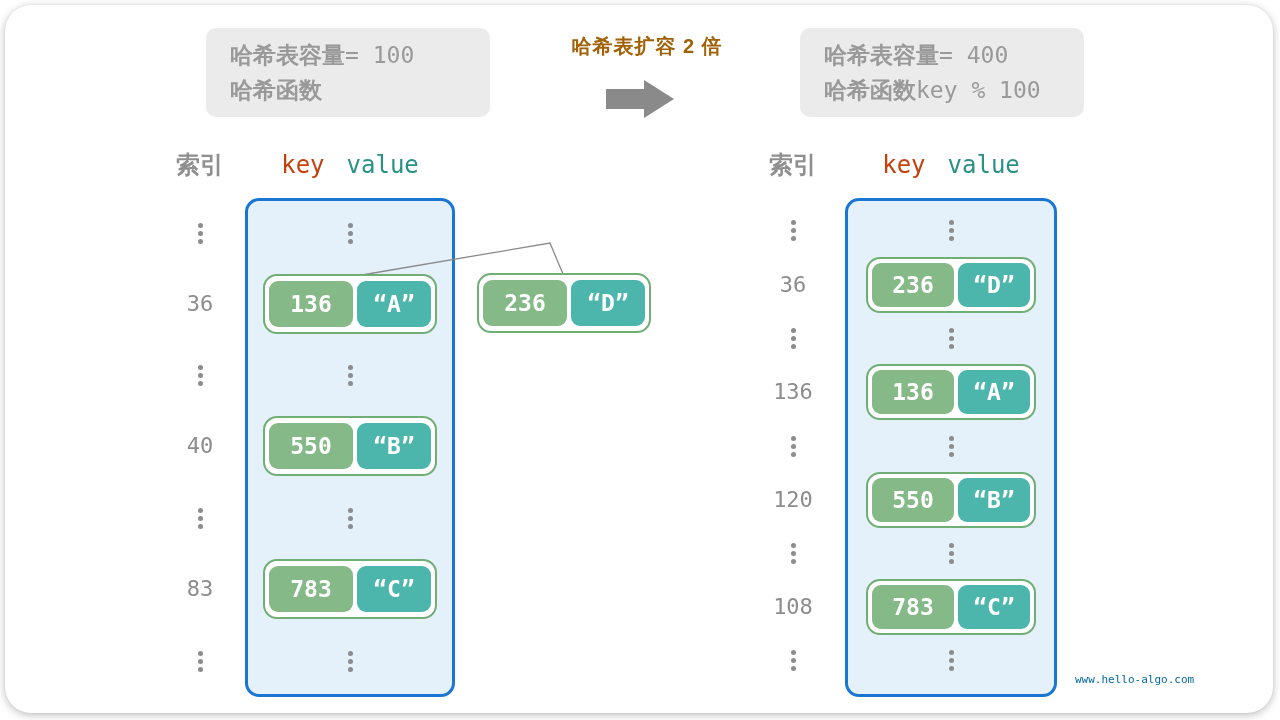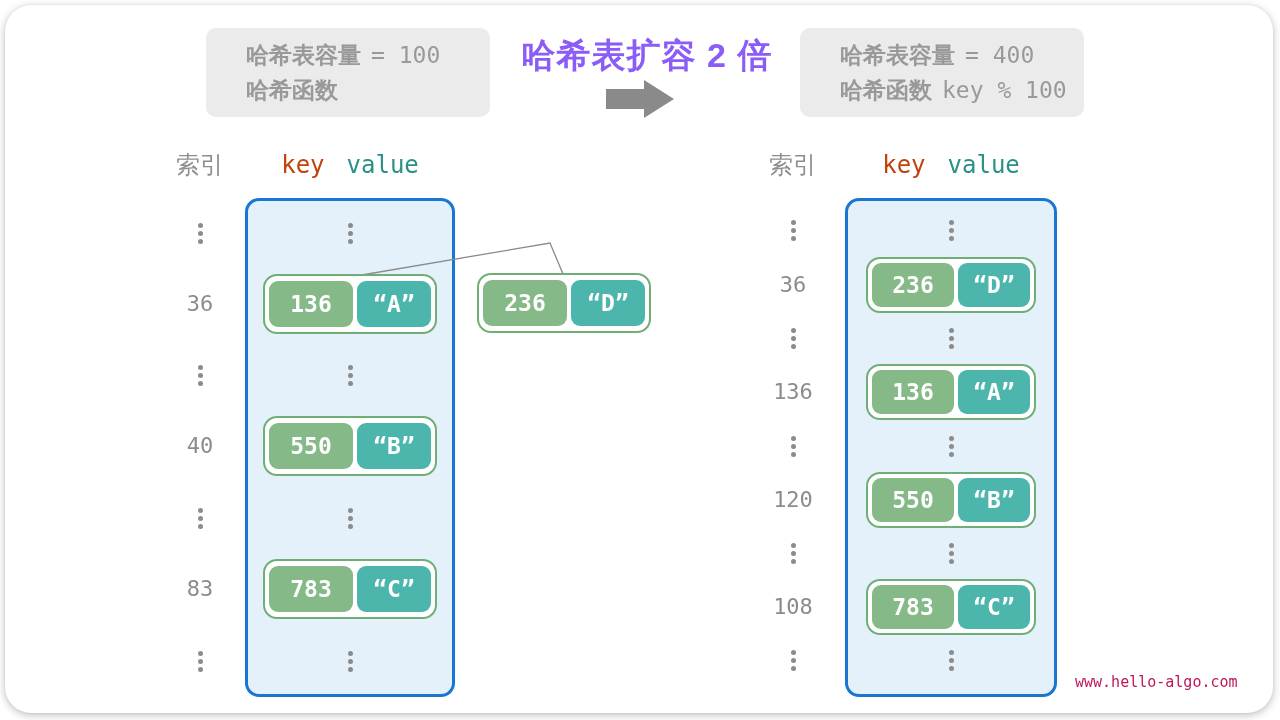--- a/index.html
+++ b/index.html
@@ -6,34 +6,34 @@
   #canvas{position:relative;width:1280px;height:720px;overflow:hidden;
           font-family:"Liberation Sans",sans-serif;}
   .card{position:absolute;left:5px;top:5px;width:1268px;height:708px;
         background:#ffffff;border-radius:26px;
         box-shadow:0 2px 9px rgba(0,0,0,0.26),0 0 2px rgba(0,0,0,0.08);}
   .abs{position:absolute;}
 
   
   .panel{position:absolute;background:#ebebeb;border-radius:10px;
          box-sizing:border-box;padding:10px 0 0 24px;color:#999999;}
-  .panel-line{height:35px;line-height:35px;font-size:23px;display:flex;gap:10px;white-space:nowrap;margin-left:16px;}
+  .panel-line{height:35px;line-height:35px;font-size:23px;display:flex;gap:0;white-space:nowrap;}
   .pl{font-weight:bold;font-family:"Liberation Sans",sans-serif;}
   .pv{font-family:"DejaVu Sans Mono",monospace;}
 
   
-  .expand-title{position:absolute;text-align:center;font-size:34px;font-weight:bold;
-                color:#8b5cf6;letter-spacing:1px;white-space:nowrap;}
+  .expand-title{position:absolute;text-align:center;font-size:20px;font-weight:bold;
+                color:#a16207;letter-spacing:1px;white-space:nowrap;}
   .arrow{position:absolute;display:flex;align-items:center;}
   .arrow-shaft{width:38px;height:20px;background:#8a8a8a;}
   .arrow-head{width:0;height:0;border-left:30px solid #8a8a8a;
               border-top:19px solid transparent;border-bottom:19px solid transparent;}
 
   
-  .idx-header{position:absolute;text-align:center;font-size:24px;color:#8f8f8f;height:30px;line-height:30px;}
+  .idx-header{position:absolute;text-align:center;font-size:24px;color:#8f8f8f;height:30px;line-height:30px;font-weight:bold;}
   .kv-header{position:absolute;display:flex;justify-content:center;gap:22px;
              font-family:"DejaVu Sans Mono",monospace;font-size:24px;height:30px;line-height:30px;}
   .kh{color:#c2410c;}
   .vh{color:#2a9186;}
 
   
   .table-box{position:absolute;background:#e4f0fa;border:3px solid #1976d2;
              border-radius:14px;box-sizing:border-box;}
 
   
@@ -55,21 +55,21 @@
   .vbox{width:74px;background:#4cb6ac;}
   .pair.sm{width:170px;height:56px;}
   .pair.sm .kbox{width:82px;height:44px;}
   .pair.sm .vbox{width:72px;height:44px;}
 
   
   .collision-label{position:absolute;text-align:center;font-size:25px;font-weight:bold;
                    color:#e03131;letter-spacing:1px;white-space:nowrap;}
 
   .watermark{position:absolute;font-family:"DejaVu Sans Mono",monospace;
-             font-size:15px;color:#be185d;white-space:nowrap;}
+             font-size:11px;color:#0369a1;white-space:nowrap;}
 </style>
 </head>
 <body>
 
 <div id="canvas">
   <div class="card"></div>
 
   <div class="panel" style="left:206px;top:28px;width:284px;height:89px">
     <div class="panel-line">
       <span class="pl">哈希表容量</span>

